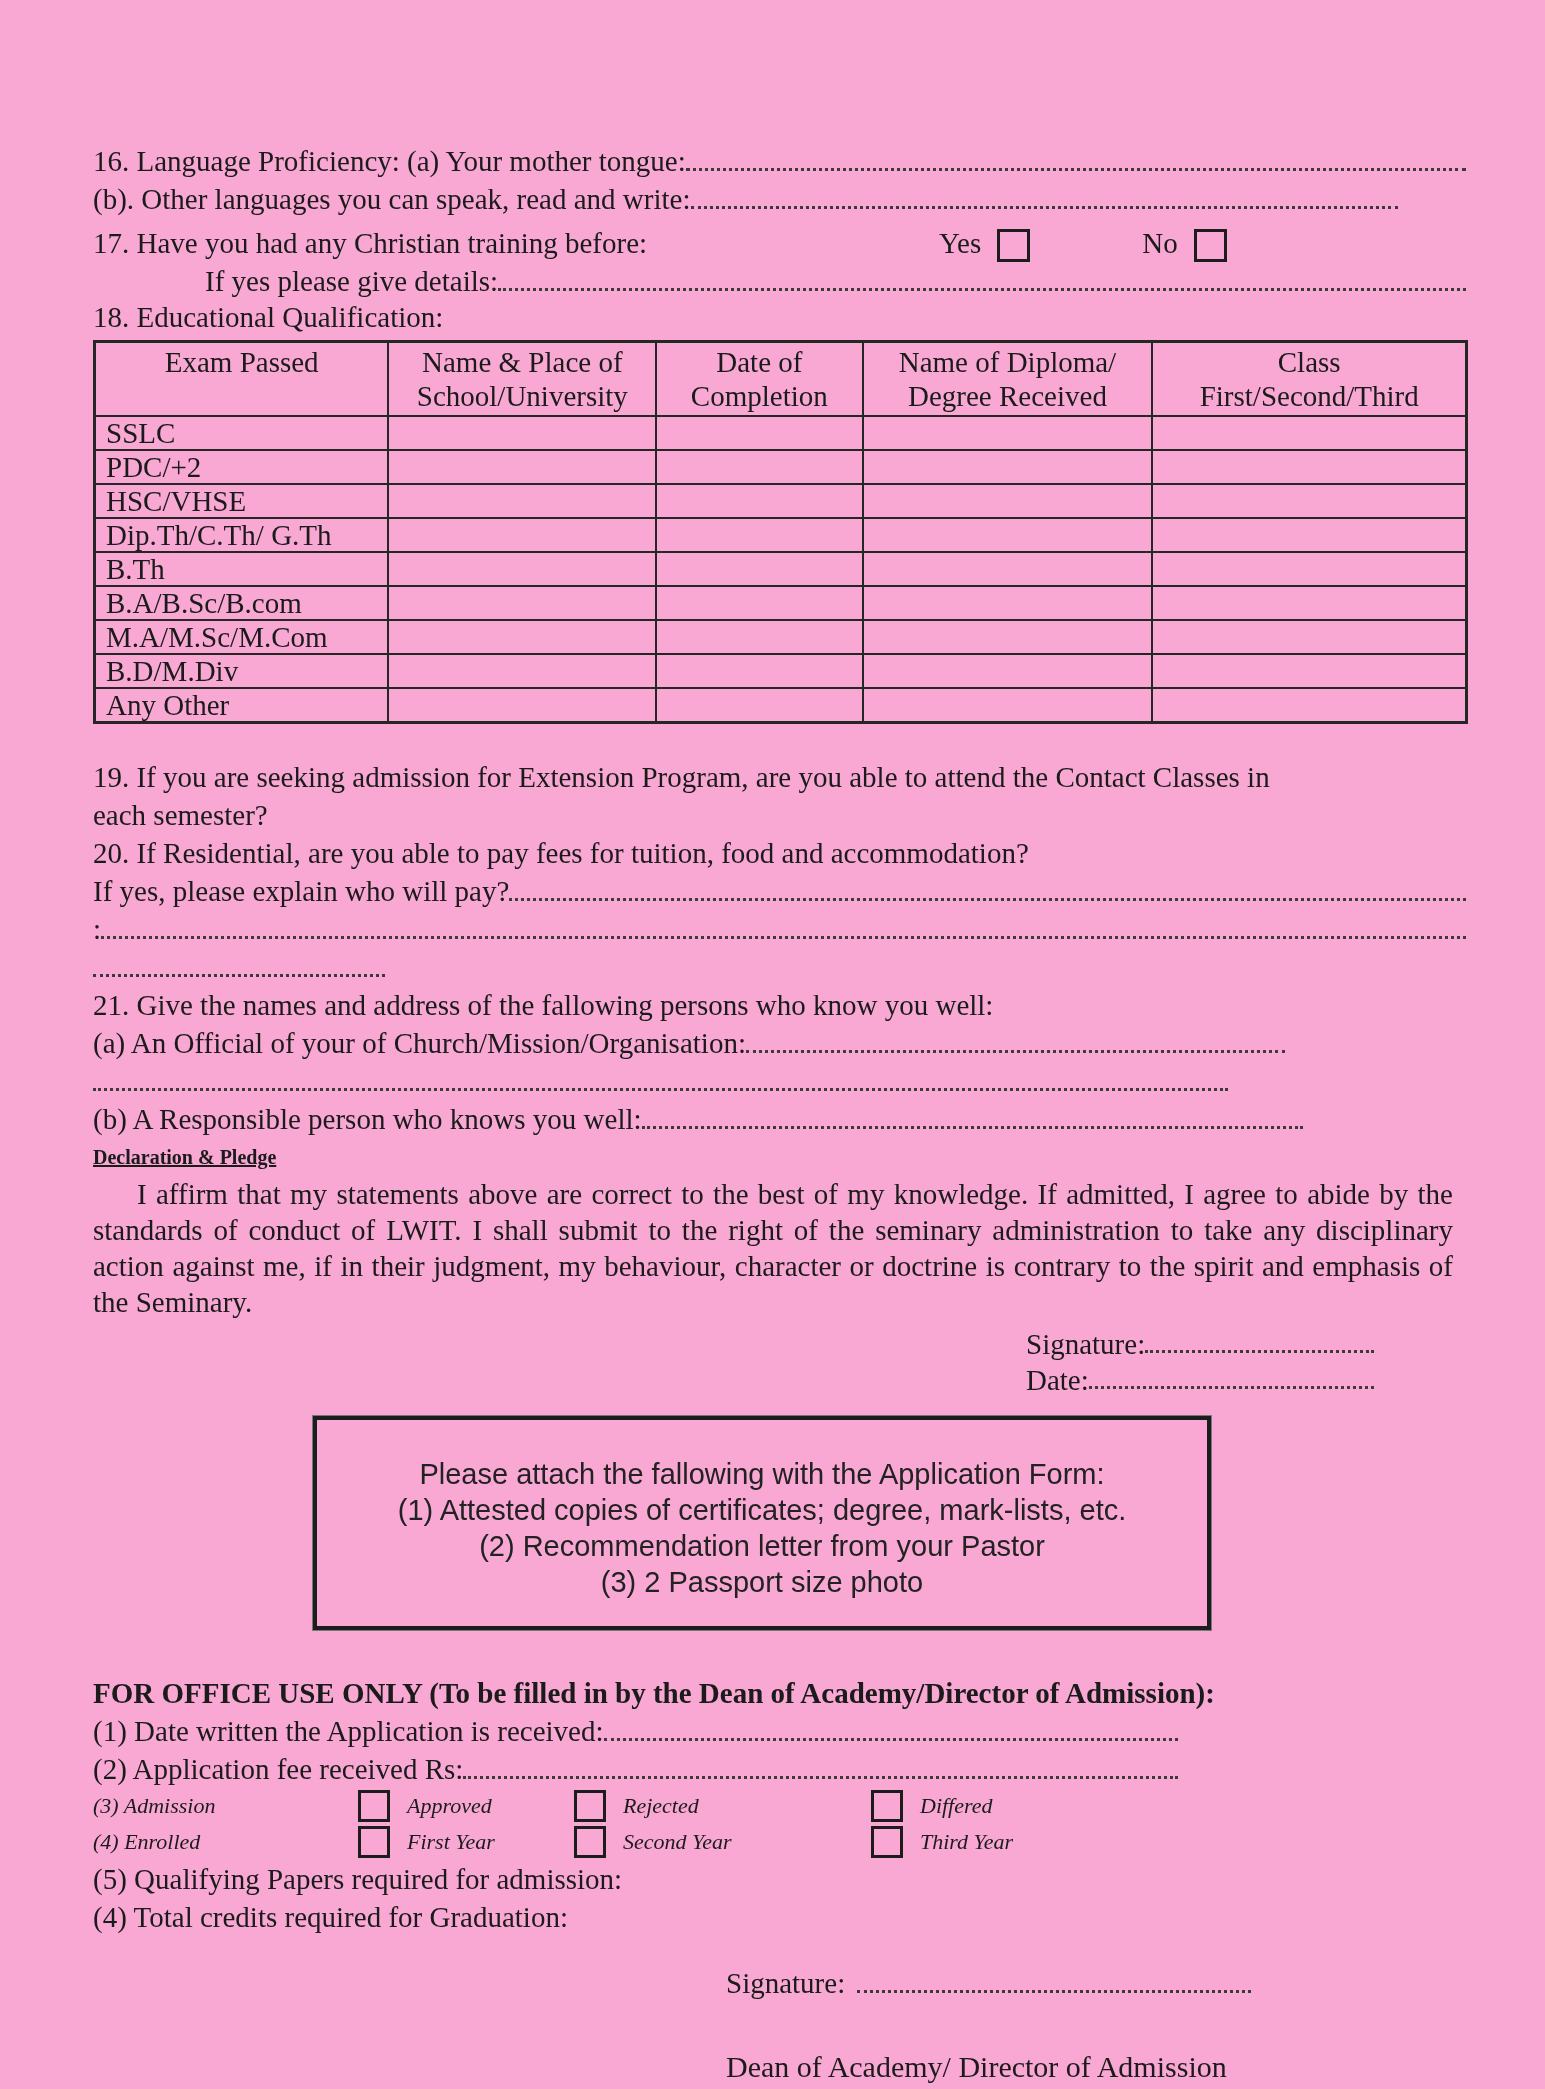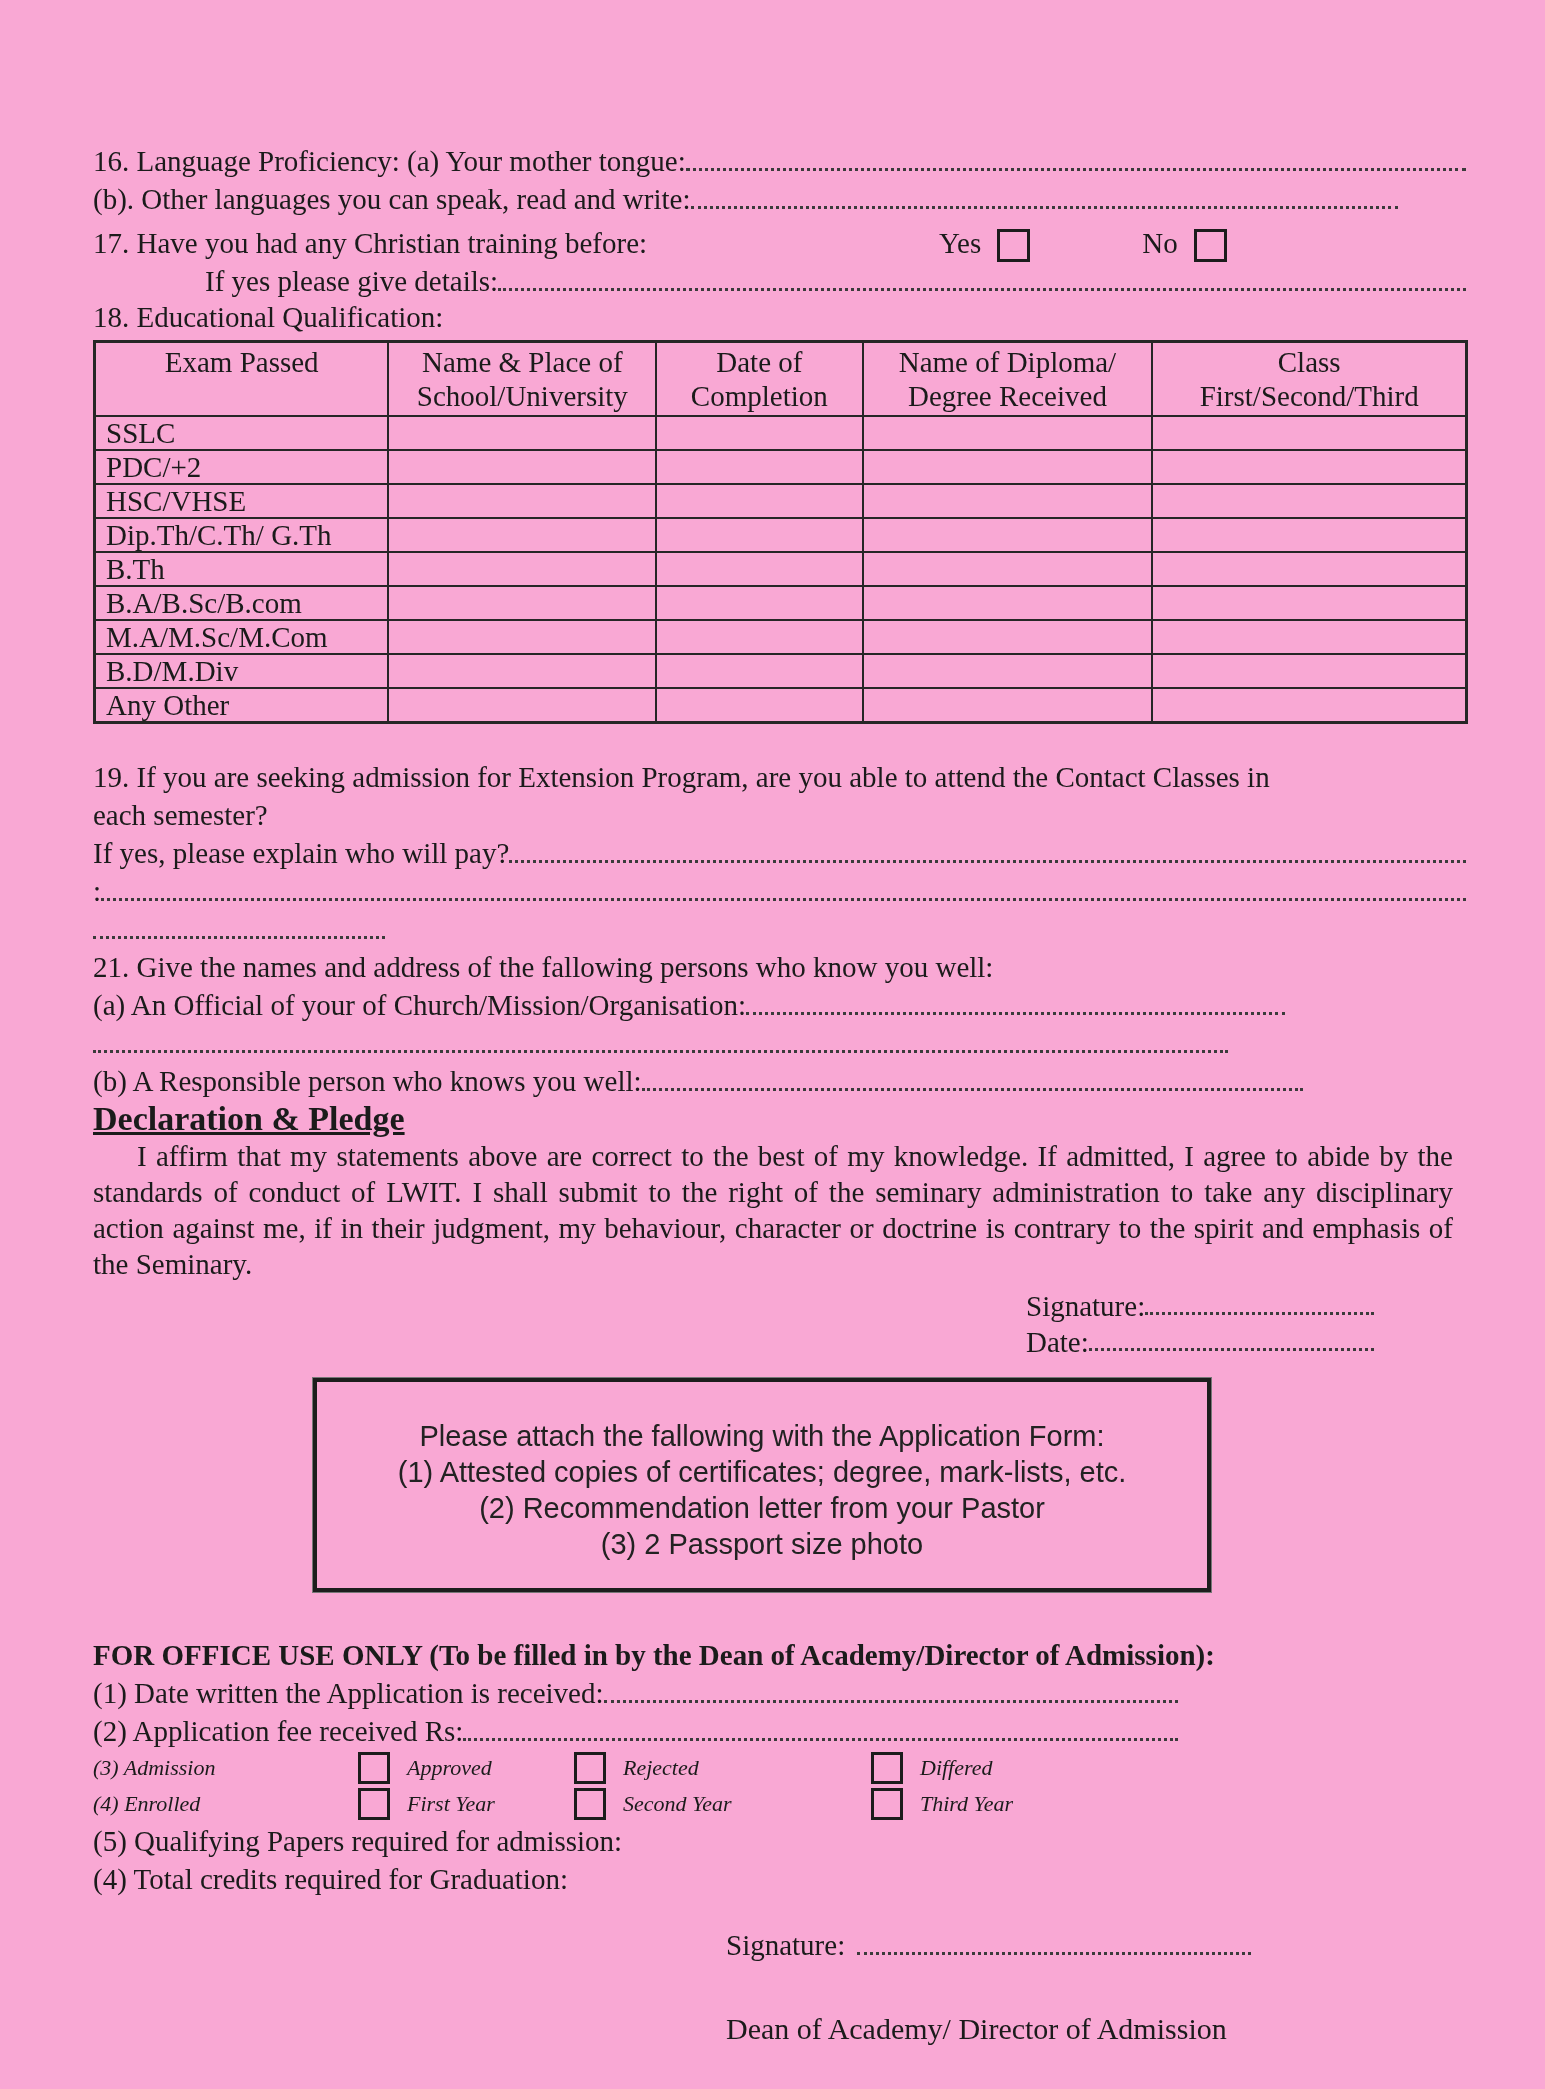--- a/index.html
+++ b/index.html
@@ -19,21 +19,21 @@
   .cb{display:inline-block;width:27px;height:27px;border:3px solid #1c1c1c;background:transparent;flex:none;align-self:center;margin-top:4px;}
   .indent{margin-left:112px;}
   
   table.edu{border-collapse:collapse;width:1375px;table-layout:fixed;margin-top:6px;}
   table.edu th,table.edu td{border:2px solid #262626;font-weight:normal;font-size:29px;padding:0 10px;overflow:hidden;}
   table.edu{border:3px solid #262626;}
   table.edu thead th{text-align:center;height:70px;line-height:34px;vertical-align:top;padding-top:2px;}
   table.edu tbody td{height:32px;line-height:32px;text-align:left;}
   .col1{width:292px;} .col2{width:266px;} .col3{width:205px;} .col4{width:288px;} .col5{width:312px;}
   
-  .decl-head{font-size:34px;font-weight:bold;text-decoration:underline;line-height:38px;height:38px;}
+  .decl-head{font-size:20px;font-weight:bold;text-decoration:underline;line-height:38px;height:38px;}
   .decl-body{font-size:29px;line-height:36px;text-align:justify;text-indent:44px;width:1360px;}
   .sig-block{width:348px;margin-left:auto;margin-right:94px;margin-top:6px;}
   .sig-block .line{height:36px;line-height:36px;}
   
   .attach-box{
     box-sizing:border-box;margin-left:220px;margin-top:18px;width:898px;
     border:4px solid #1d1d1d;outline:1px solid #777;
     text-align:center;padding:36px 8px 26px 8px;
     font-family:"Liberation Sans","DejaVu Sans",sans-serif;font-size:29px;line-height:36px;color:#222;
   }
@@ -175,20 +175,23 @@
     </table>
 
     <div class="line" style="margin-top:34px;text-align:right;">
       <span>19. If you are seeking admission for Extension Program, are you able to attend the Contact Classes in</span>
     </div>
     <div class="line">
       <span>each semester?</span>
     </div>
 
     <div class="line">
+      <span>20. If Residential, are you able to pay fees for tuition, food and accommodation?</span>
+    </div>
+    <div class="line">
       <span>If yes, please explain who will pay?</span>
       <span class="dots" style="margin-right:2px;"></span>
     </div>
     <div class="line">
       <span>:</span>
       <span class="dots" style="margin-right:2px;"></span>
     </div>
     <div class="line">
       <span class="dots fixed" style="width:292px;"></span>
     </div>

